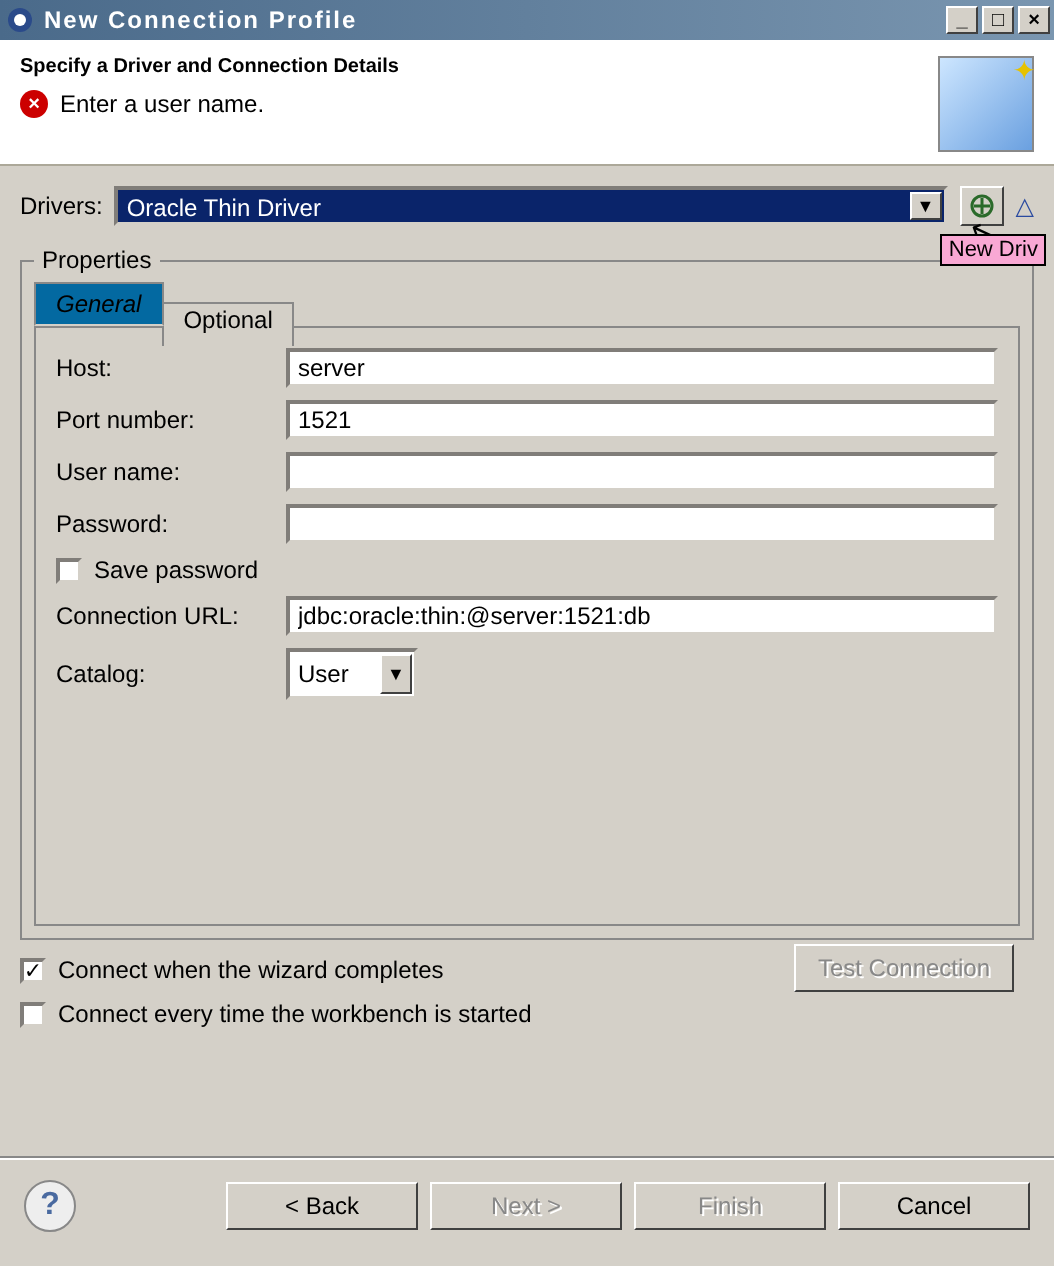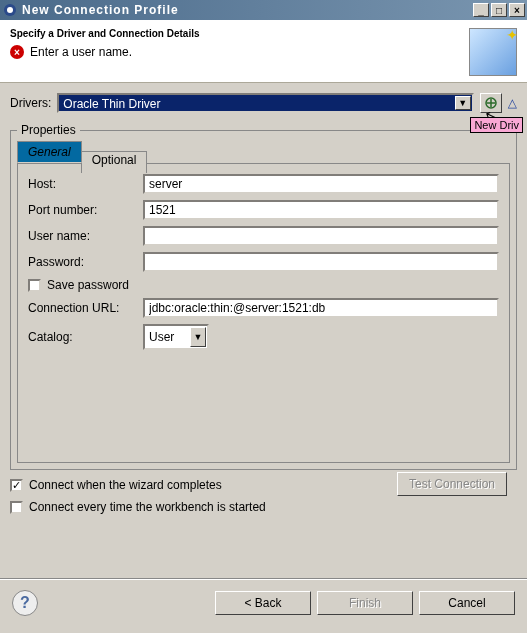--- a/index.html
+++ b/index.html
@@ -244,19 +244,22 @@
 
 <div class="footer">
   <div class="help-btn">
     <span>?</span>
   </div>
   <div class="footer-btns">
     <div class="dlg-btn">
         <span>&lt; Back</span>
       </div>
     <div class="dlg-btn disabled">
+        <span>Next &gt;</span>
+      </div>
+    <div class="dlg-btn disabled">
         <span>Finish</span>
       </div>
     <div class="dlg-btn">
         <span>Cancel</span>
       </div>
   </div>
 </div>
 
 </body></html>

